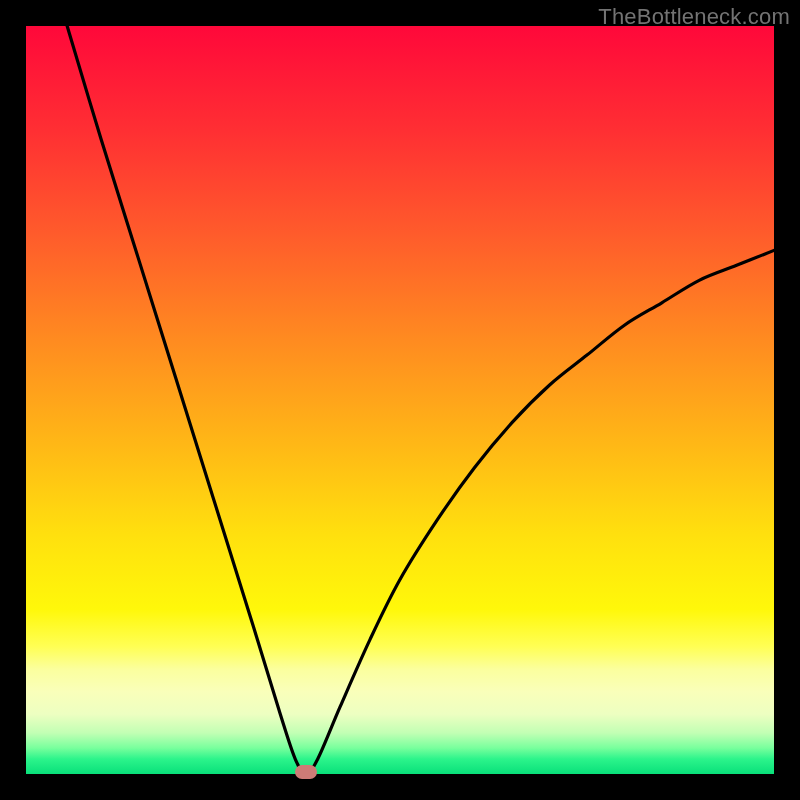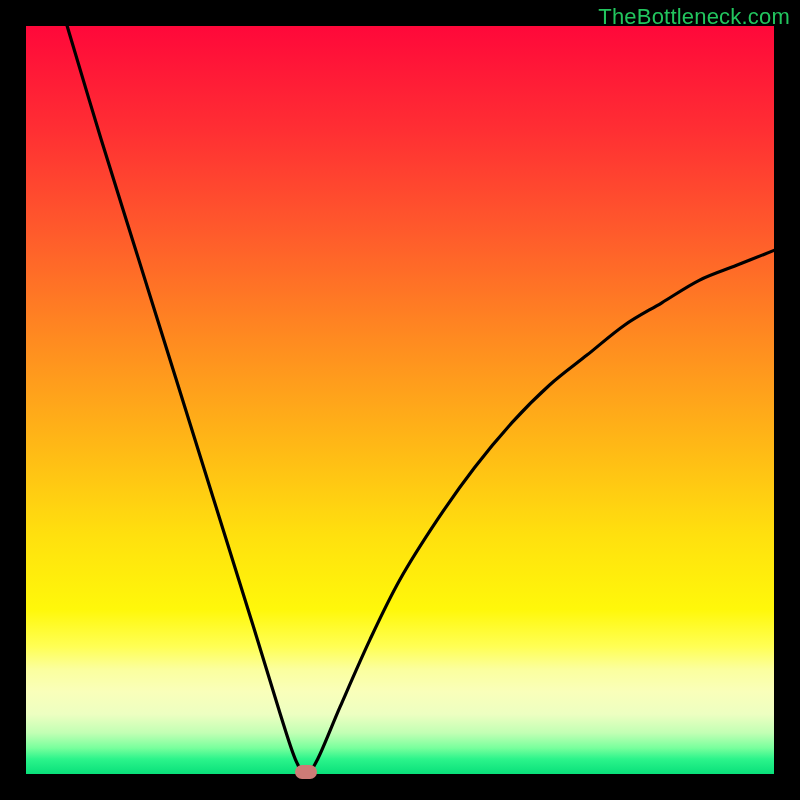--- a/index.html
+++ b/index.html
@@ -37,21 +37,21 @@
     position: absolute;
     width: 22px;
     height: 14px;
     border-radius: 8px;
     transform: translate(-50%, -50%);
   }
   .watermark {
     position: absolute;
     top: 4px;
     right: 10px;
-    color: #22c55e;
+    color: #737373;
     font-size: 22px;
     letter-spacing: 0.2px;
     user-select: none;
   }
 </style>
 </head>
 <body>
 
 <div class="watermark">TheBottleneck.com</div>
 

